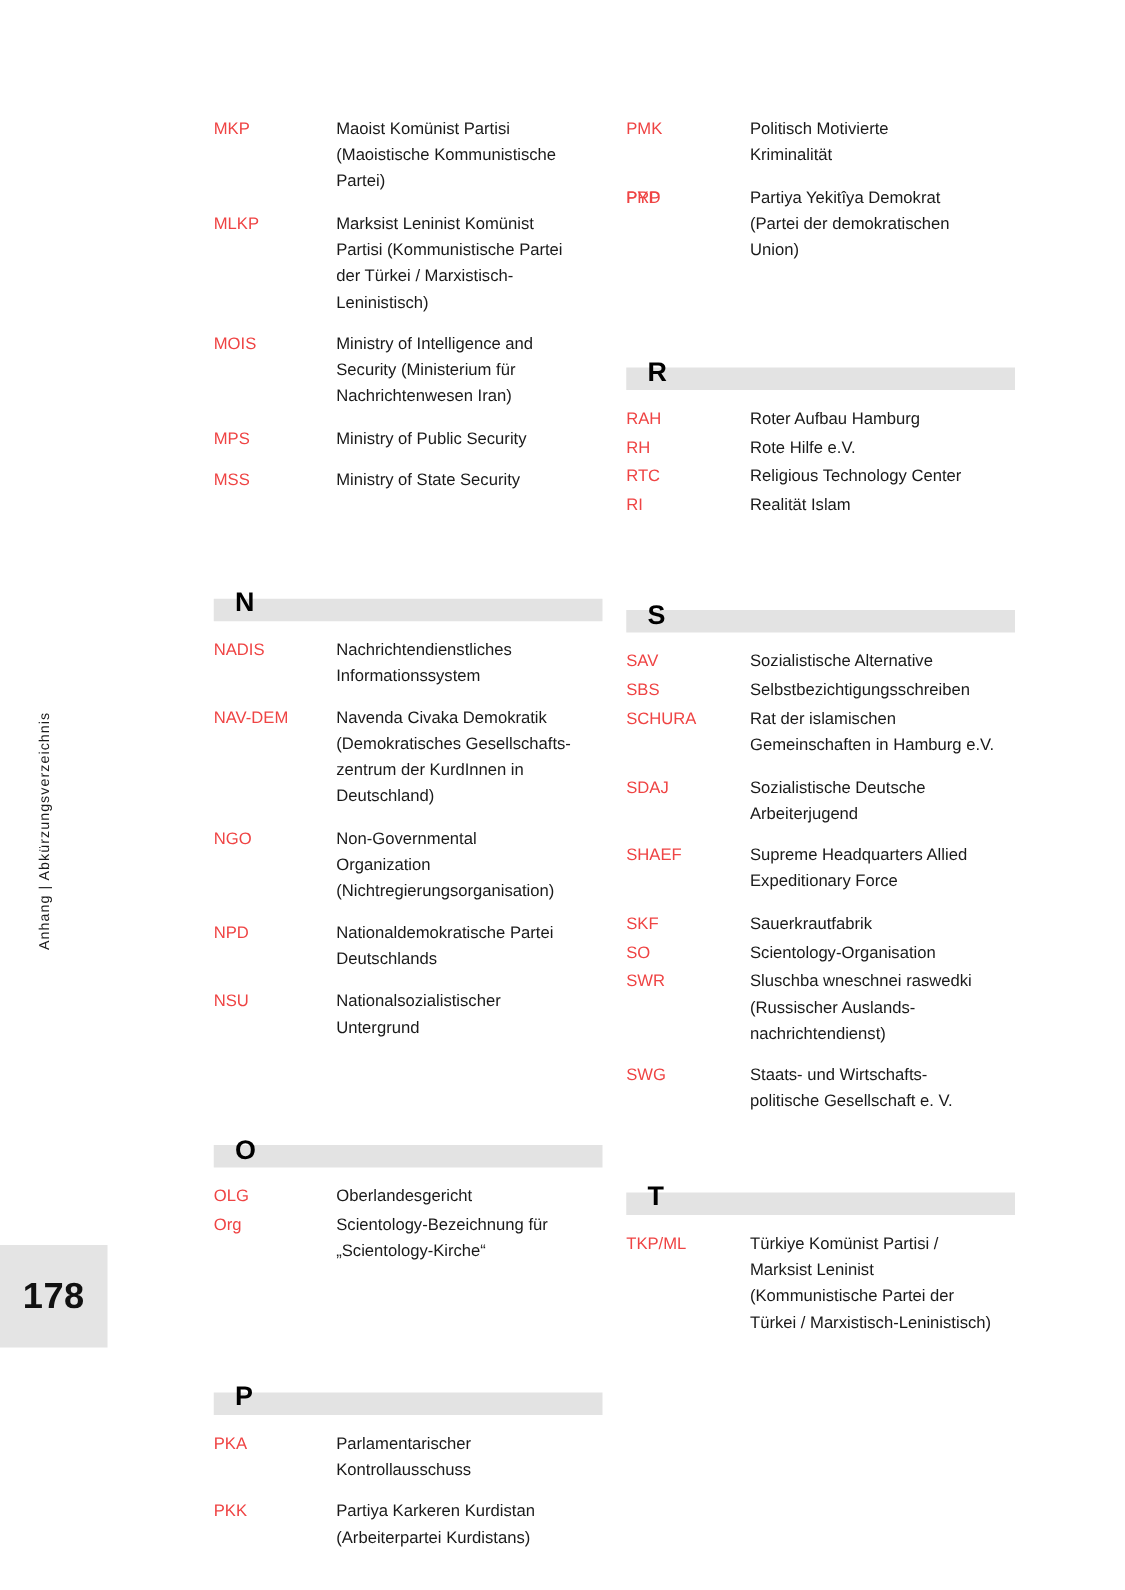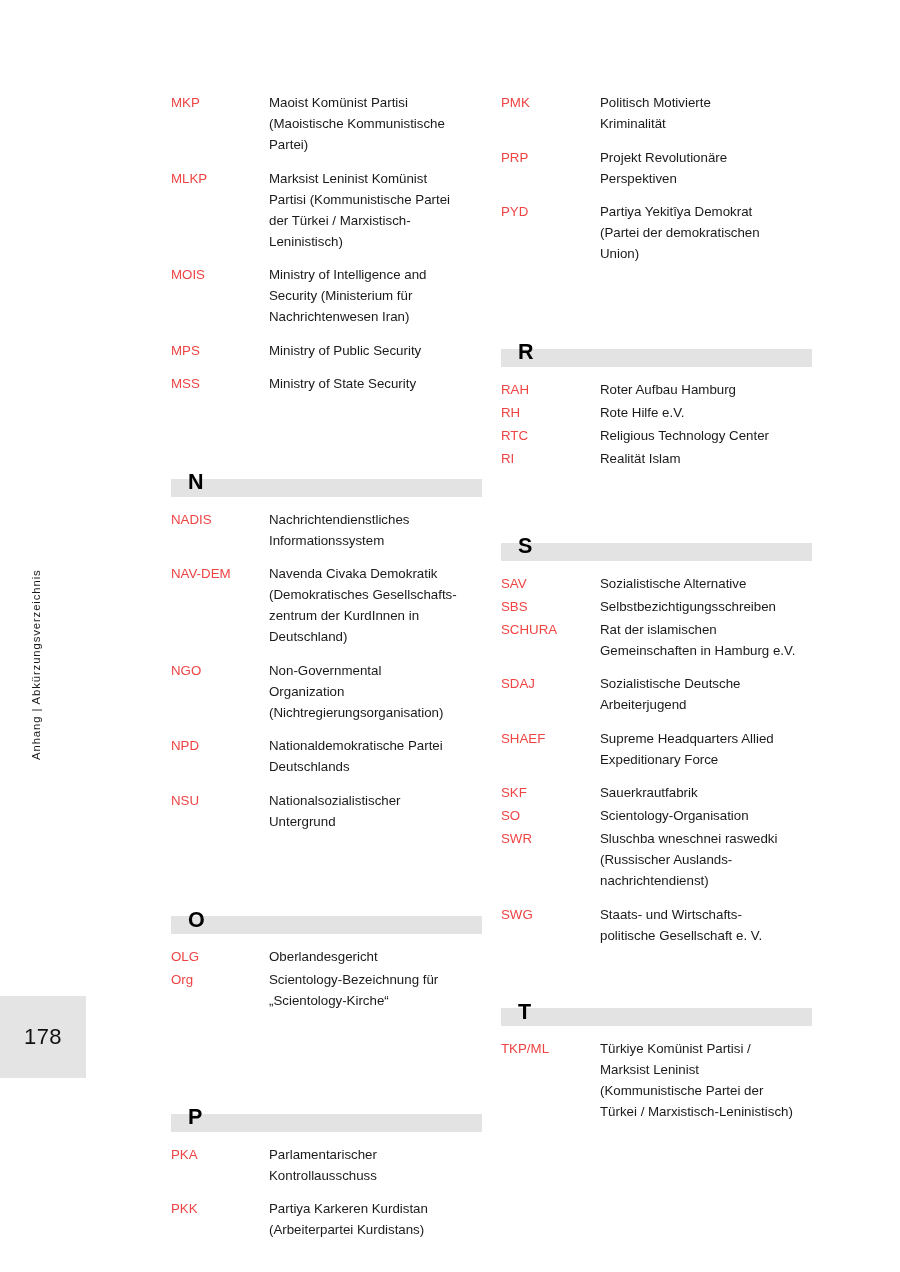--- a/index.html
+++ b/index.html
@@ -31,21 +31,21 @@
   #folio-box {
     position:absolute;
     left:0px; top:996px;
     width:86px; height:82px;
     background:#e4e4e4;
   }
   #folio-number {
     position:absolute;
     left:0; top:0; width:100%; height:100%;
     display:flex; align-items:center; justify-content:center;
-    font-size:22px; font-weight:normal;
+    font-size:29px; font-weight:bold;
     letter-spacing:0.4px;
     color:#111;
   }
 
   
   .column {
     position:absolute;
     top:92px;
     width:312px;
   }
@@ -230,22 +230,20 @@
 <div class="column" id="column-right">
 
   <div>
     <div class="entry">
       <div class="entry-term">PMK</div>
       <div class="entry-def">Politisch Motivierte
 Kriminalität</div>
     </div>
     <div class="entry">
       <div class="entry-term">PRP</div>
-      <div class="entry-def">Projekt Revolutionäre
-Perspektiven</div>
     </div>
     <div class="entry">
       <div class="entry-term">PYD</div>
       <div class="entry-def">Partiya Yekitîya Demokrat
 (Partei der demokratischen
 Union)</div>
     </div>
   </div>
 
   <div class="gap-md"></div>

